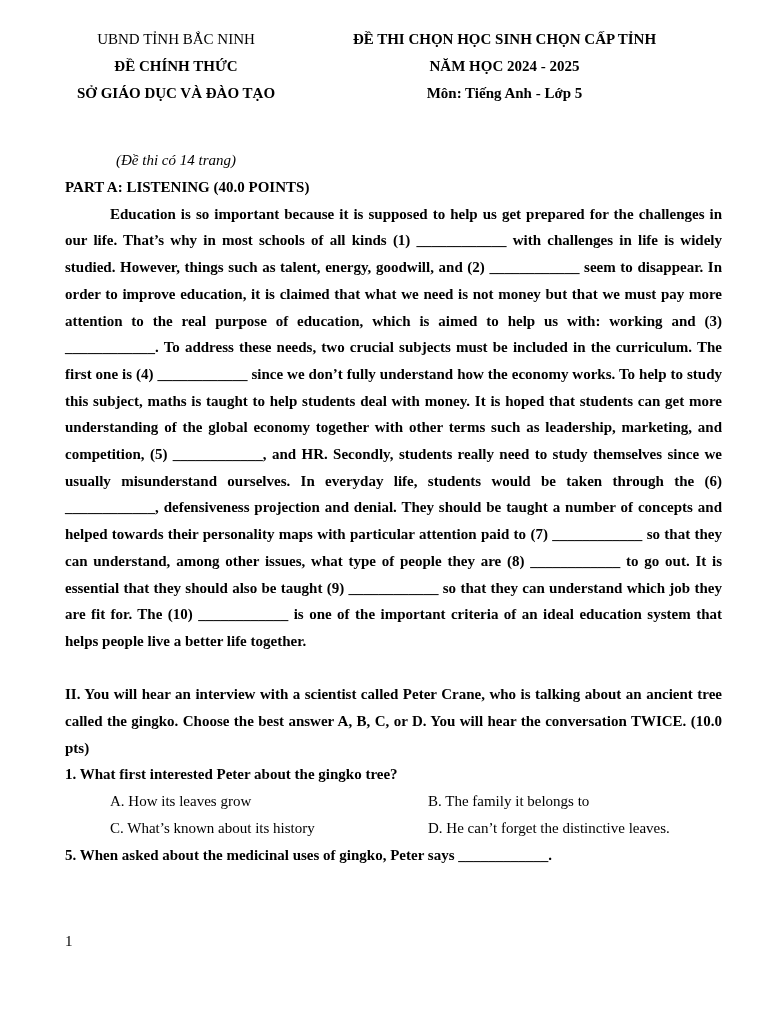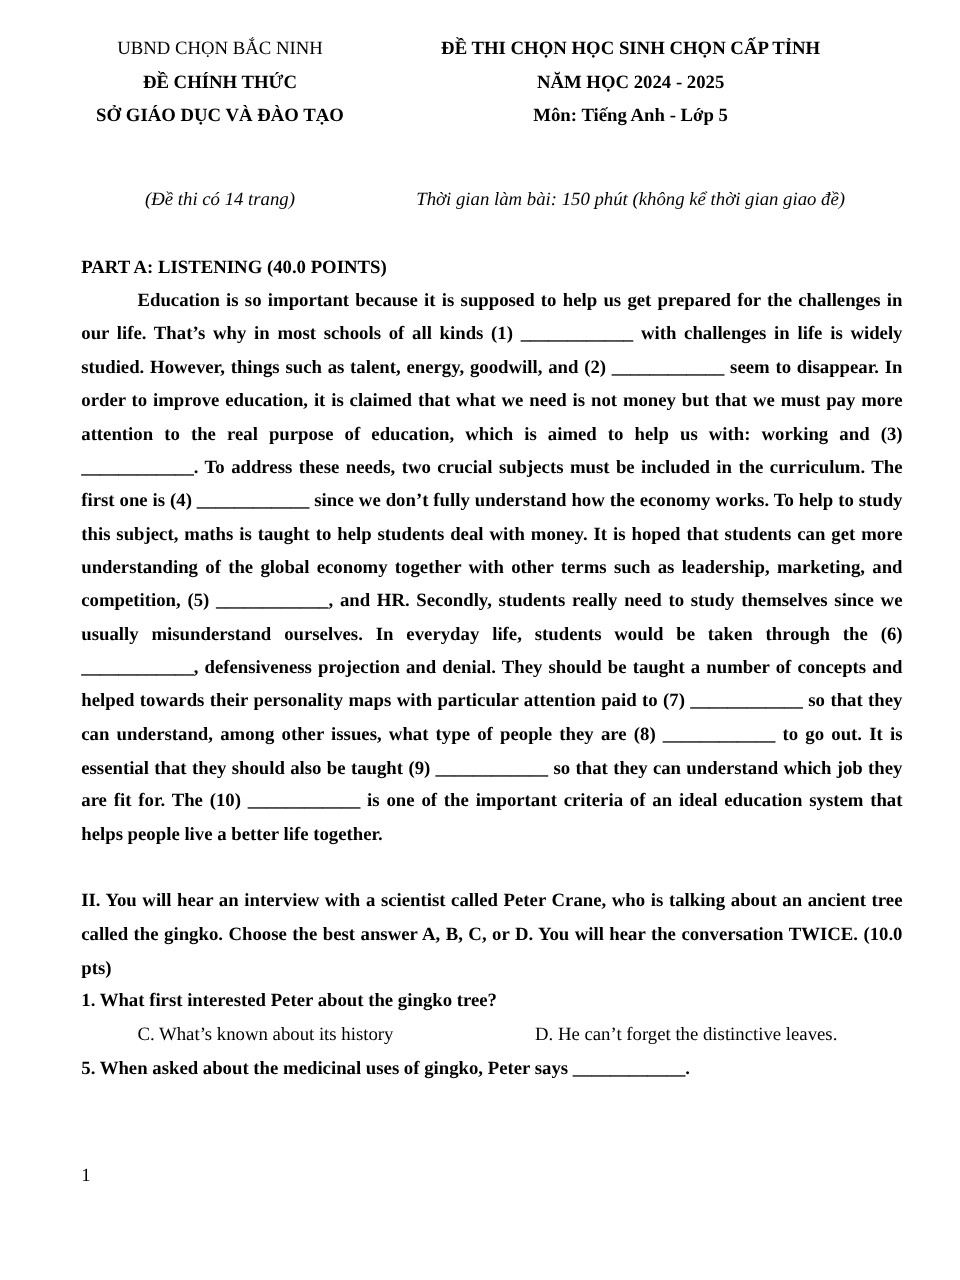--- a/index.html
+++ b/index.html
@@ -19,64 +19,67 @@
     box-sizing: border-box;
     overflow: hidden;
     background: #ffffff;
   }
   .header { display: flex; }
   .header-left { width: 222px; text-align: center; flex: none; }
   .header-right { flex: 1; text-align: center; }
   .h-line { font-size: 15px; line-height: 27px; white-space: nowrap; }
   .bold { font-weight: bold; }
   .italic { font-style: italic; margin-top: 40px; }
-  .doc-body { margin-top: 27px; font-size: 15px; line-height: 26.7px; }
+  .doc-body { font-size: 15px; line-height: 26.7px; }
   .part-title { font-weight: bold; }
   .instructions { font-weight: bold; text-align: justify; }
   .passage { text-align: justify; text-indent: 45px; }
   .spacer-line { height: 26.7px; }
   .options-row { display: flex; padding-left: 45px; }
   .option-col-a { width: 318px; flex: none; }
   .option-col-b { flex: 1; }
   .option-single { padding-left: 45px; }
   .page-number { position: absolute; left: 65px; top: 928px; font-size: 15px; line-height: 26.7px; }
 </style>
 </head>
 <body>
 
 <div class="page">
 
   <div class="header">
     <div class="header-left">
-      <div class="h-line">UBND CHỌN BẮC NINH</div>
+      <div class="h-line">UBND TỈNH BẮC NINH</div>
       <div class="h-line bold">ĐỀ CHÍNH THỨC</div>
       <div class="h-line bold">SỞ GIÁO DỤC VÀ ĐÀO TẠO</div>
       <div class="h-line italic">(Đề thi có 14 trang)</div>
     </div>
     <div class="header-right">
       <div class="h-line bold">ĐỀ THI CHỌN HỌC SINH CHỌN CẤP TỈNH</div>
       <div class="h-line bold">NĂM HỌC 2024 - 2025</div>
       <div class="h-line bold">Môn: Tiếng Anh - Lớp 5</div>
-      <div class="h-line italic">Thời gian làm bài: 150 phút (không kể thời gian giao đề)</div>
     </div>
   </div>
 
   <div class="doc-body">
     <p class="part-title">PART A: LISTENING (40.0 POINTS)</p>
 
 
     <p class="passage">Education is so important because it is supposed to help us get prepared for the challenges in our life. That’s why in most schools of all kinds (1) ____________ with challenges in life is widely studied. However, things such as talent, energy, goodwill, and (2) ____________ seem to disappear. In order to improve education, it is claimed that what we need is not money but that we must pay more attention to the real purpose of education, which is aimed to help us with: working and (3) ____________. To address these needs, two crucial subjects must be included in the curriculum. The first one is (4) ____________ since we don’t fully understand how the economy works. To help to study this subject, maths is taught to help students deal with money. It is hoped that students can get more understanding of the global economy together with other terms such as leadership, marketing, and competition, (5) ____________, and HR. Secondly, students really need to study themselves since we usually misunderstand ourselves. In everyday life, students would be taken through the (6) ____________, defensiveness projection and denial. They should be taught a number of concepts and helped towards their personality maps with particular attention paid to (7) ____________ so that they can understand, among other issues, what type of people they are (8) ____________ to go out. It is essential that they should also be taught (9) ____________ so that they can understand which job they are fit for. The (10) ____________ is one of the important criteria of an ideal education system that helps people live a better life together.</p>
 
     <div class="spacer-line"></div>
 
     <p class="instructions">II. You will hear an interview with a scientist called Peter Crane, who is talking about an ancient tree called the gingko. Choose the best answer A, B, C, or D. You will hear the conversation TWICE. (10.0 pts)</p>
 
     <p class="question-stem">1. What first interested Peter about the gingko tree?</p>
 
     <div class="options-row">
+      <span class="option-col-a">A. How its leaves grow</span>
+      <span class="option-col-b">B. The family it belongs to</span>
+    </div>
+    <div class="options-row">
       <span class="option-col-a">C. What’s known about its history</span>
       <span class="option-col-b">D. He can’t forget the distinctive leaves.</span>
     </div>
 
     <p class="question-stem">5. When asked about the medicinal uses of gingko, Peter says ____________.</p>
   </div>
 
   <div class="page-number">1</div>
 
 </div>

